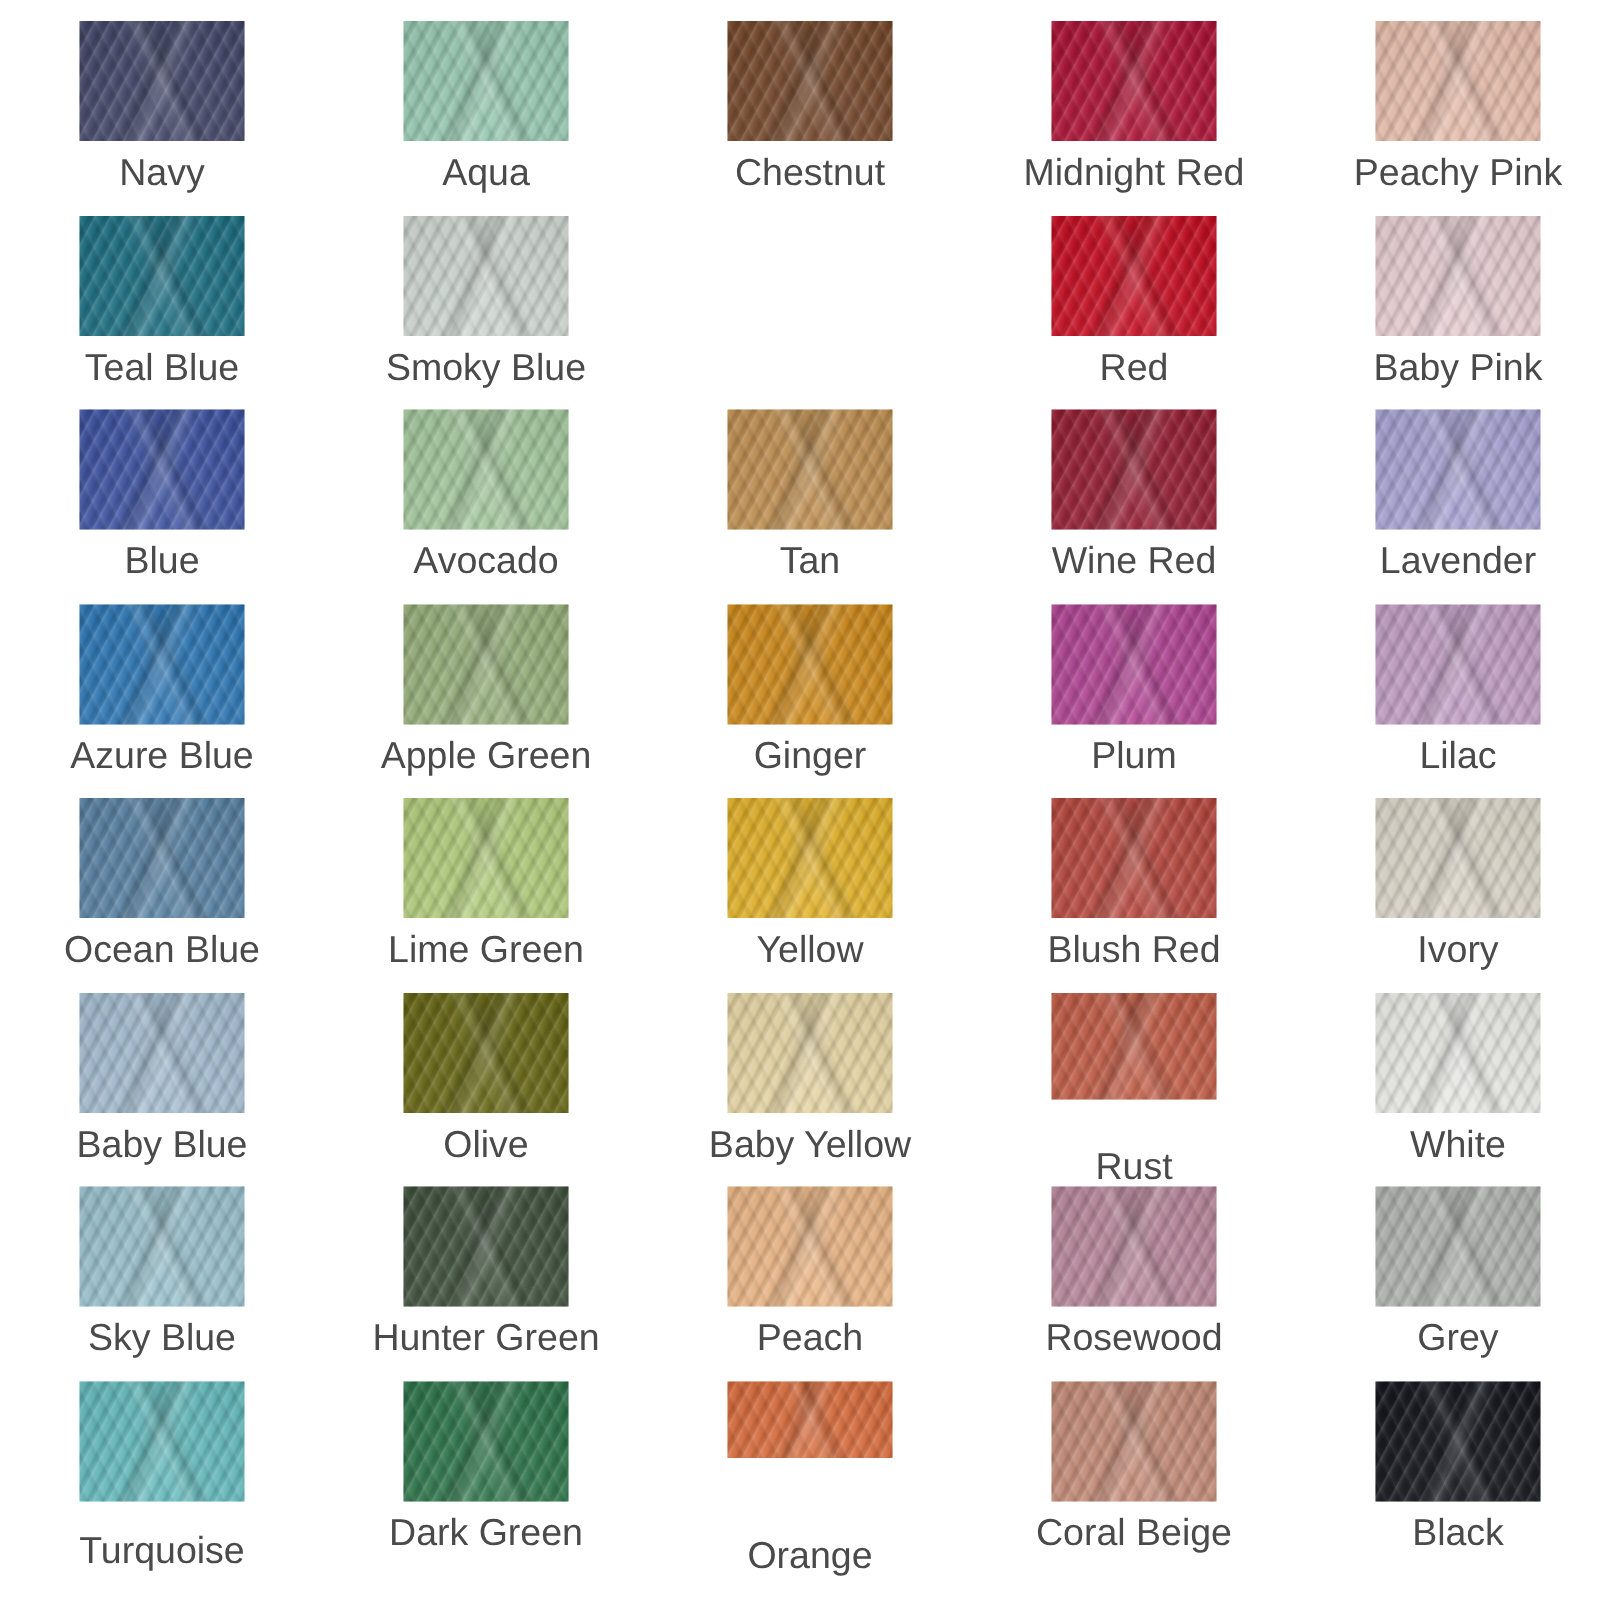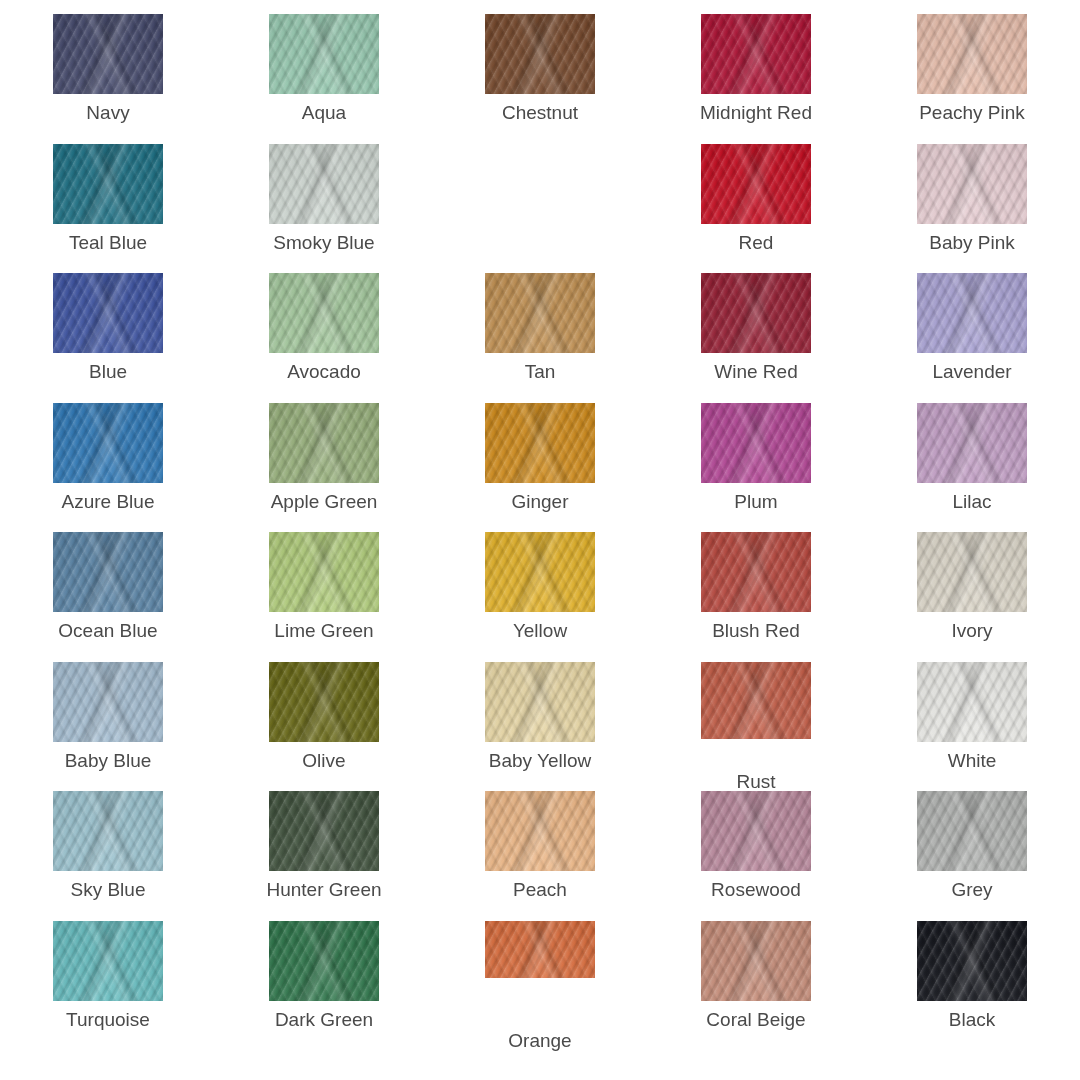--- a/index.html
+++ b/index.html
@@ -67,21 +67,21 @@
     opacity: .75;
   }
   .swatch .cross {
     background-image:
       linear-gradient(112deg, rgba(0,0,0,0) 44%, rgba(0,0,0,0.14) 47%, rgba(255,255,255,0.14) 50%, rgba(0,0,0,0) 54%),
       linear-gradient(246deg, rgba(0,0,0,0) 44%, rgba(0,0,0,0.12) 47%, rgba(255,255,255,0.12) 50%, rgba(0,0,0,0) 54%),
       radial-gradient(ellipse at 50% 120%, rgba(255,255,255,0.12), rgba(0,0,0,0.10) 70%);
   }
   .label {
     margin-top: 9px;
-    font-size: 19px;
+    font-size: 25px;
     line-height: 1;
     color: #4a4a4a;
     white-space: nowrap;
     text-align: right;
   }
 </style>
 </head>
 <body style="background: rgb(255, 255, 255);">
 
 <div id="board">
@@ -351,21 +351,21 @@
         <div class="label">Rosewood</div>
       </div>
       <div class="cell" style="grid-area: 7 / 5;">
         <div class="swatch" style="background: rgb(184, 186, 184);">
           <div class="weave"></div>
           <div class="weave2"></div>
           <div class="cross"></div>
         </div>
         <div class="label">Grey</div>
       </div>
-      <div class="cell" style="grid-area: 8 / 1;">
+      <div class="cell" style="grid-area: 8 / 1; gap: 12px;">
         <div class="swatch" style="background: rgb(104, 194, 197);">
           <div class="weave"></div>
           <div class="weave2"></div>
           <div class="cross"></div>
         </div>
         <div class="label">Turquoise</div>
       </div>
       <div class="cell" style="grid-area: 8 / 2;">
         <div class="swatch" style="background: rgb(47, 122, 77);">
           <div class="weave"></div>

